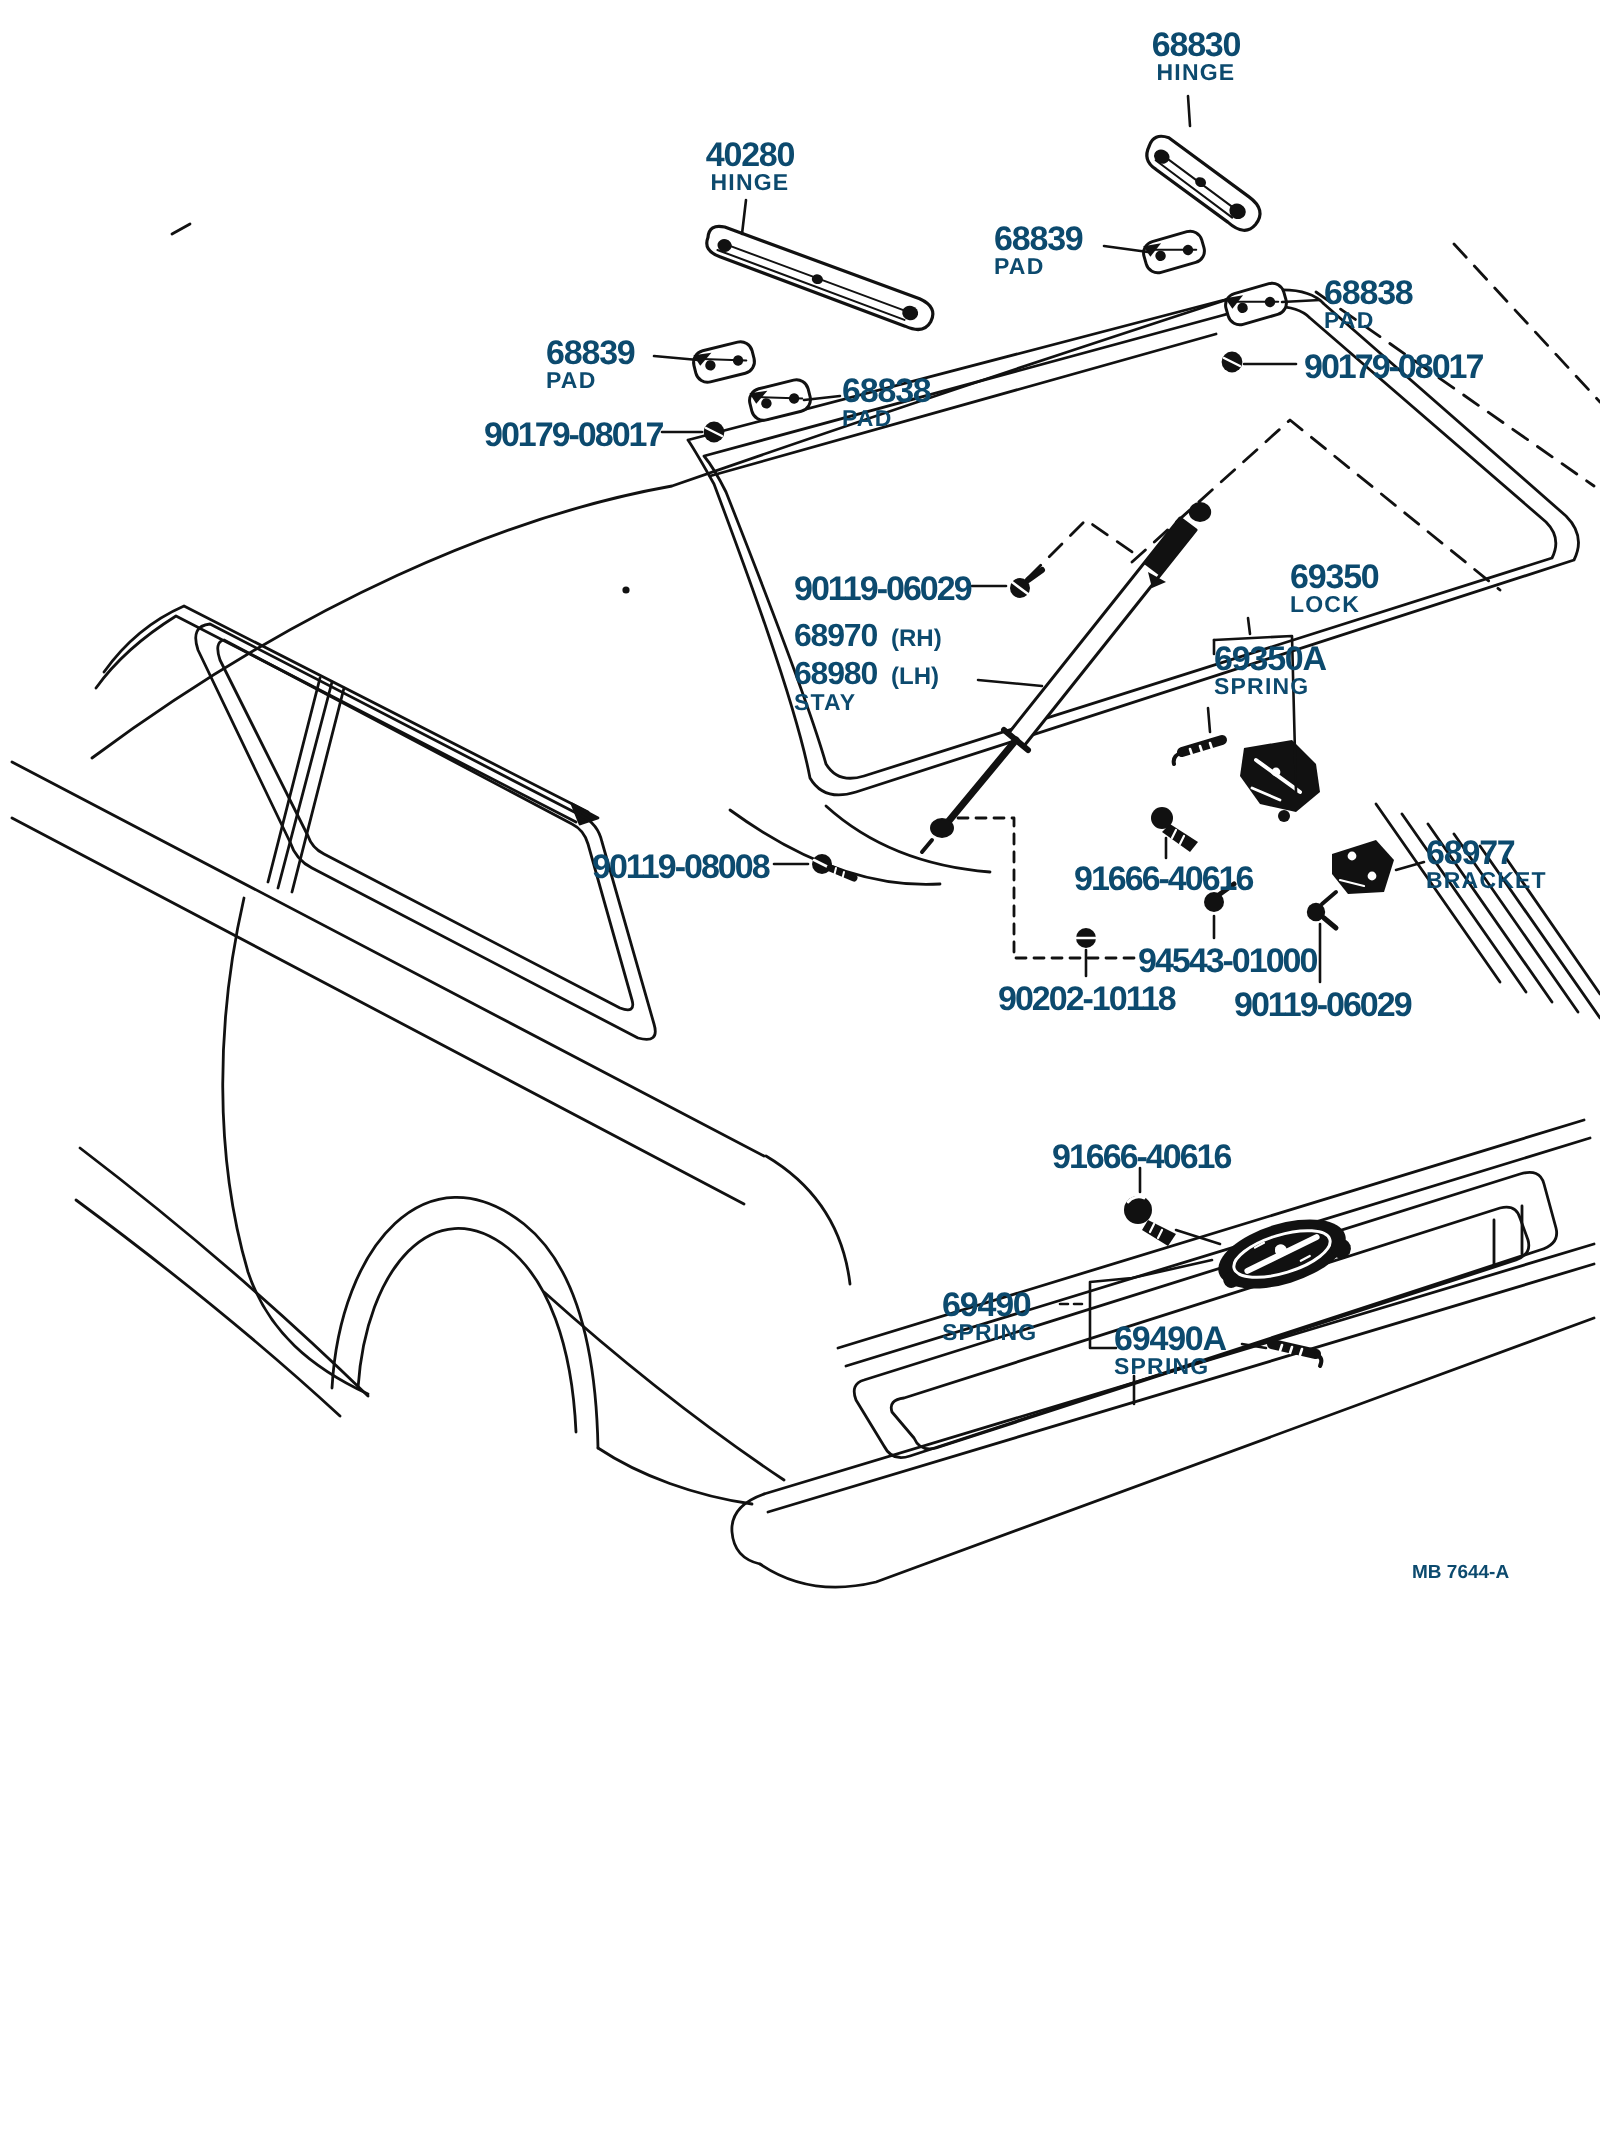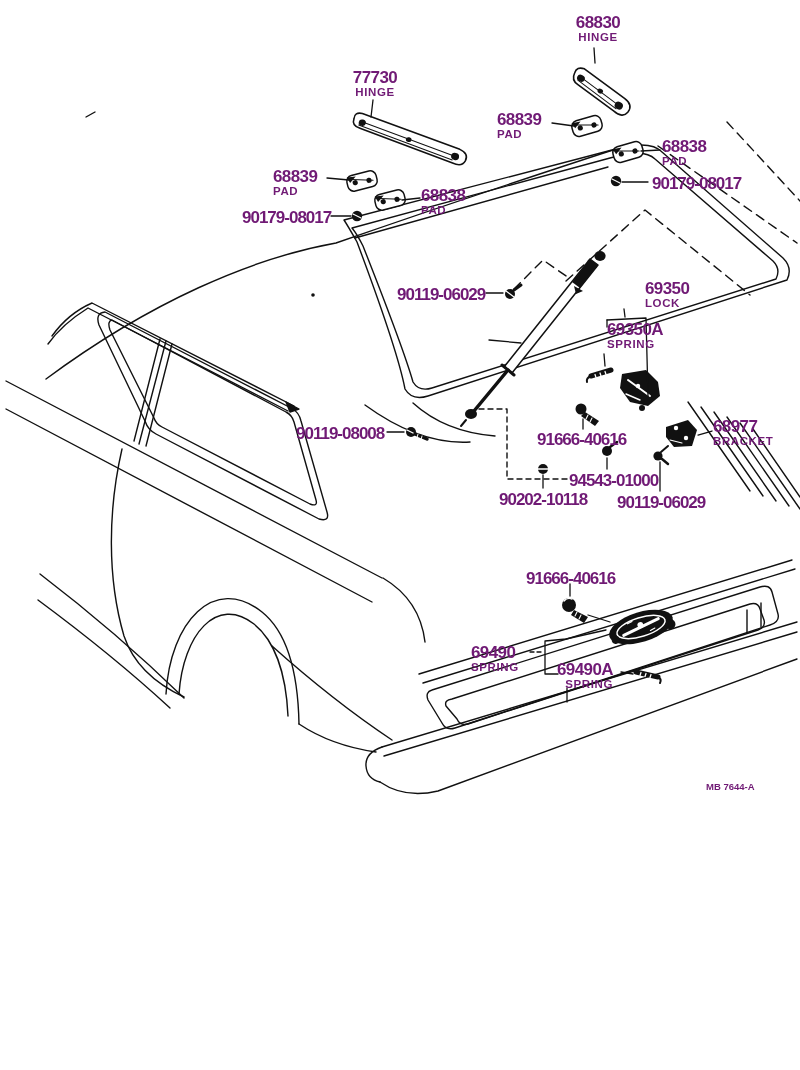--- a/index.html
+++ b/index.html
@@ -1,19 +1,19 @@
 <!DOCTYPE html>
 <html><head>
 <meta charset="utf-8">
 <style>
   html,body{margin:0;padding:0;background:#fff;}
   #stage{position:relative;width:800px;height:1070px;background:#fff;overflow:hidden;
          font-family:"Liberation Sans",sans-serif;color:#000;}
   #lineart{position:absolute;left:0;top:0;}
-  .lbl{position:absolute;line-height:1;white-space:nowrap;color:#701a75;}
+  .lbl{position:absolute;line-height:1;white-space:nowrap;color:#0c4a6e;}
   .ctr{text-align:center;}
   .num{display:block;font-weight:700;font-size:17px;letter-spacing:-0.6px;}
   .num.sm{font-size:17px;letter-spacing:-1px;}
   .cap{display:block;font-weight:700;font-size:11.5px;letter-spacing:0.6px;margin-top:1px;}
   .row{display:block;}
   .row .n{font-weight:700;font-size:16px;letter-spacing:-0.6px;}
   .row .note{font-weight:700;font-size:12px;letter-spacing:0;margin-left:7px;}
   .foot{font-weight:700;font-size:9.5px;letter-spacing:0;}
 </style>
 </head>
@@ -270,21 +270,21 @@
     <path d="M567,688 L567,702"></path>
   </g>
 </svg>
 
 <div class="lbl ctr" style="left:566px;top:14px;width:64px;">
   <span class="num">68830</span>
   <span class="cap">HINGE</span>
 </div>
 
 <div class="lbl ctr" style="left:344px;top:69px;width:62px;">
-  <span class="num">77730</span>
+  <span class="num">40280</span>
   <span class="cap">HINGE</span>
 </div>
 
 <div class="lbl" style="left:497px;top:111px;">
   <span class="num">68839</span>
   <span class="cap">PAD</span>
 </div>
 
 <div class="lbl" style="left:662px;top:138px;">
   <span class="num">68838</span>
@@ -306,20 +306,25 @@
 </div>
 
 <div class="lbl" style="left:242px;top:209px;">
   <span class="num sm">90179-08017</span>
 </div>
 
 <div class="lbl" style="left:397px;top:286px;">
   <span class="num sm">90119-06029</span>
 </div>
 
+<div class="lbl" style="left:397px;top:311px;">
+  <span class="row"><span class="n">68970</span><span class="note">(RH)</span></span>
+  <span class="row" style="margin-top:3px;"><span class="n">68980</span><span class="note">(LH)</span></span>
+  <span class="cap">STAY</span>
+</div>
 
 <div class="lbl" style="left:604px;top:280px;margin-left:41px;">
   <span class="num">69350</span>
   <span class="cap">LOCK</span>
 </div>
 
 <div class="lbl" style="left:579px;top:321px;margin-left:28px;">
   <span class="num">69350A</span>
   <span class="cap">SPRING</span>
 </div>
@@ -351,20 +356,20 @@
 
 <div class="lbl" style="left:526px;top:570px;">
   <span class="num sm">91666-40616</span>
 </div>
 
 <div class="lbl" style="left:471px;top:644px;">
   <span class="num">69490</span>
   <span class="cap">SPRING</span>
 </div>
 
-<div class="lbl" style="left:557px;top:661px;text-align:right;">
+<div class="lbl" style="left:557px;top:661px;">
   <span class="num">69490A</span>
   <span class="cap">SPRING</span>
 </div>
 
 <div class="lbl foot" style="left:706px;top:782px;">MB 7644-A</div>
 
 </div>
 
 </body></html>

